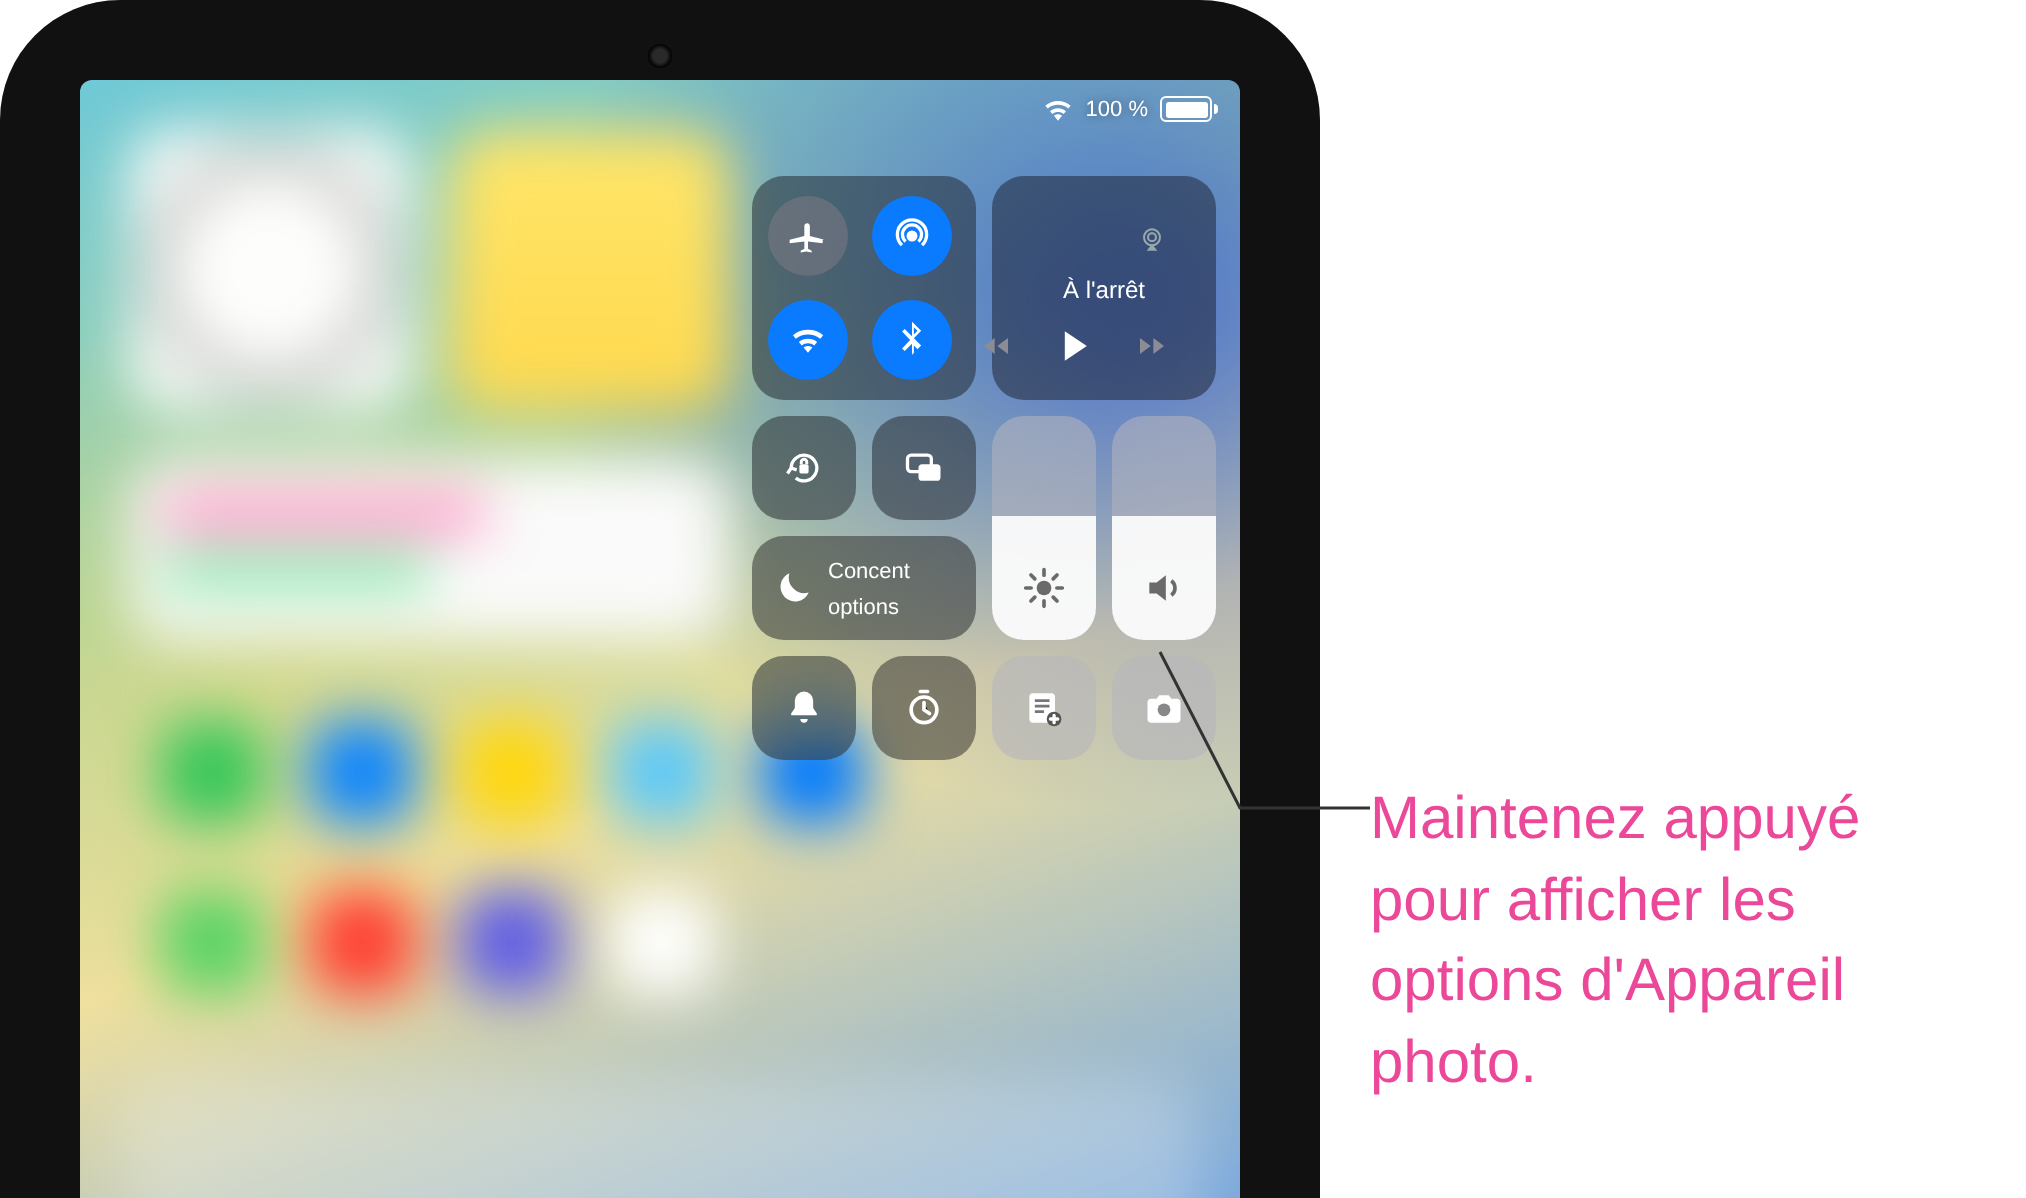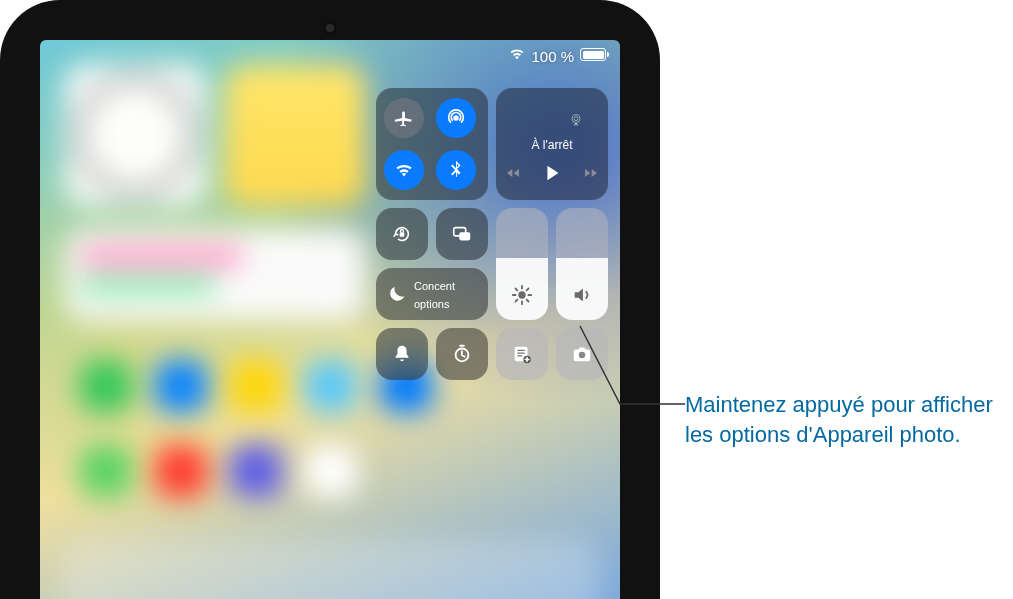--- a/index.html
+++ b/index.html
@@ -69,22 +69,22 @@
     position:absolute;
     left:20px;right:20px;bottom:-30px;height:90px;
     background:rgba(255,255,255,0.25);
     border-radius:26px;
   }
 
   
   .status{
     position:absolute;
     top:8px; right:14px;
-    display:flex;align-items:flex-start;gap:6px;
-    color:#fff;font-size:15px;font-weight:500;
+    display:flex;align-items:flex-end;gap:6px;
+    color:#fff;font-size:11px;font-weight:500;
     text-shadow:0 0 4px rgba(0,0,0,0.4);
   }
   .status svg{width:16px;height:12px;}
   .battery{
     width:26px;height:13px;border:1.5px solid #fff;border-radius:3px;position:relative;
   }
   .battery::after{content:"";position:absolute;right:-4px;top:3px;width:2px;height:5px;background:#fff;border-radius:0 2px 2px 0;}
   .battery .fill{position:absolute;inset:1.5px;background:#fff;border-radius:1.5px;}
 
   
@@ -121,21 +121,21 @@
   .conn .circle{
     width:40px;height:40px;border-radius:50%;
     display:flex;align-items:center;justify-content:center;
   }
   .circle.off{ background:rgba(120,120,130,0.6); }
   .circle.on{ background:#0a7bff; }
 
   
   .media{
     flex-direction:column;justify-content:flex-start;
-    padding:24px;gap:10px;position:relative;
+    padding:24px;gap:10px;position:relative;align-items:flex-end;
   }
   .media-top{width:100%;display:flex;justify-content:flex-end;}
   .media-title{font-size:12px;align-self:center;}
   .media-ctrl{display:flex;gap:20px;align-items:center;}
 
   .focus{ gap:6px; justify-content:flex-start; padding-left:10px;}
   .focus span{ font-size:11px; line-height:1; }
 
   
   .slider{ position:relative; overflow:hidden; }
@@ -149,22 +149,22 @@
   }
 
   .ic{width:22px;height:22px;}
   .ic.sm{width:16px;height:16px;}
 
   
   .callout{
     position:absolute;
     left:685px; top:390px;
     width:310px;
-    font-size:22px; line-height:1.35;
-    color:#0369a1;
+    font-size:30px; line-height:1.35;
+    color:#ec4899;
   }
   .lead{
     position:absolute;
     left:580px; top:326px;
     width:105px;height:80px;
     overflow:visible;
   }
 </style>
 </head>
 <body>

